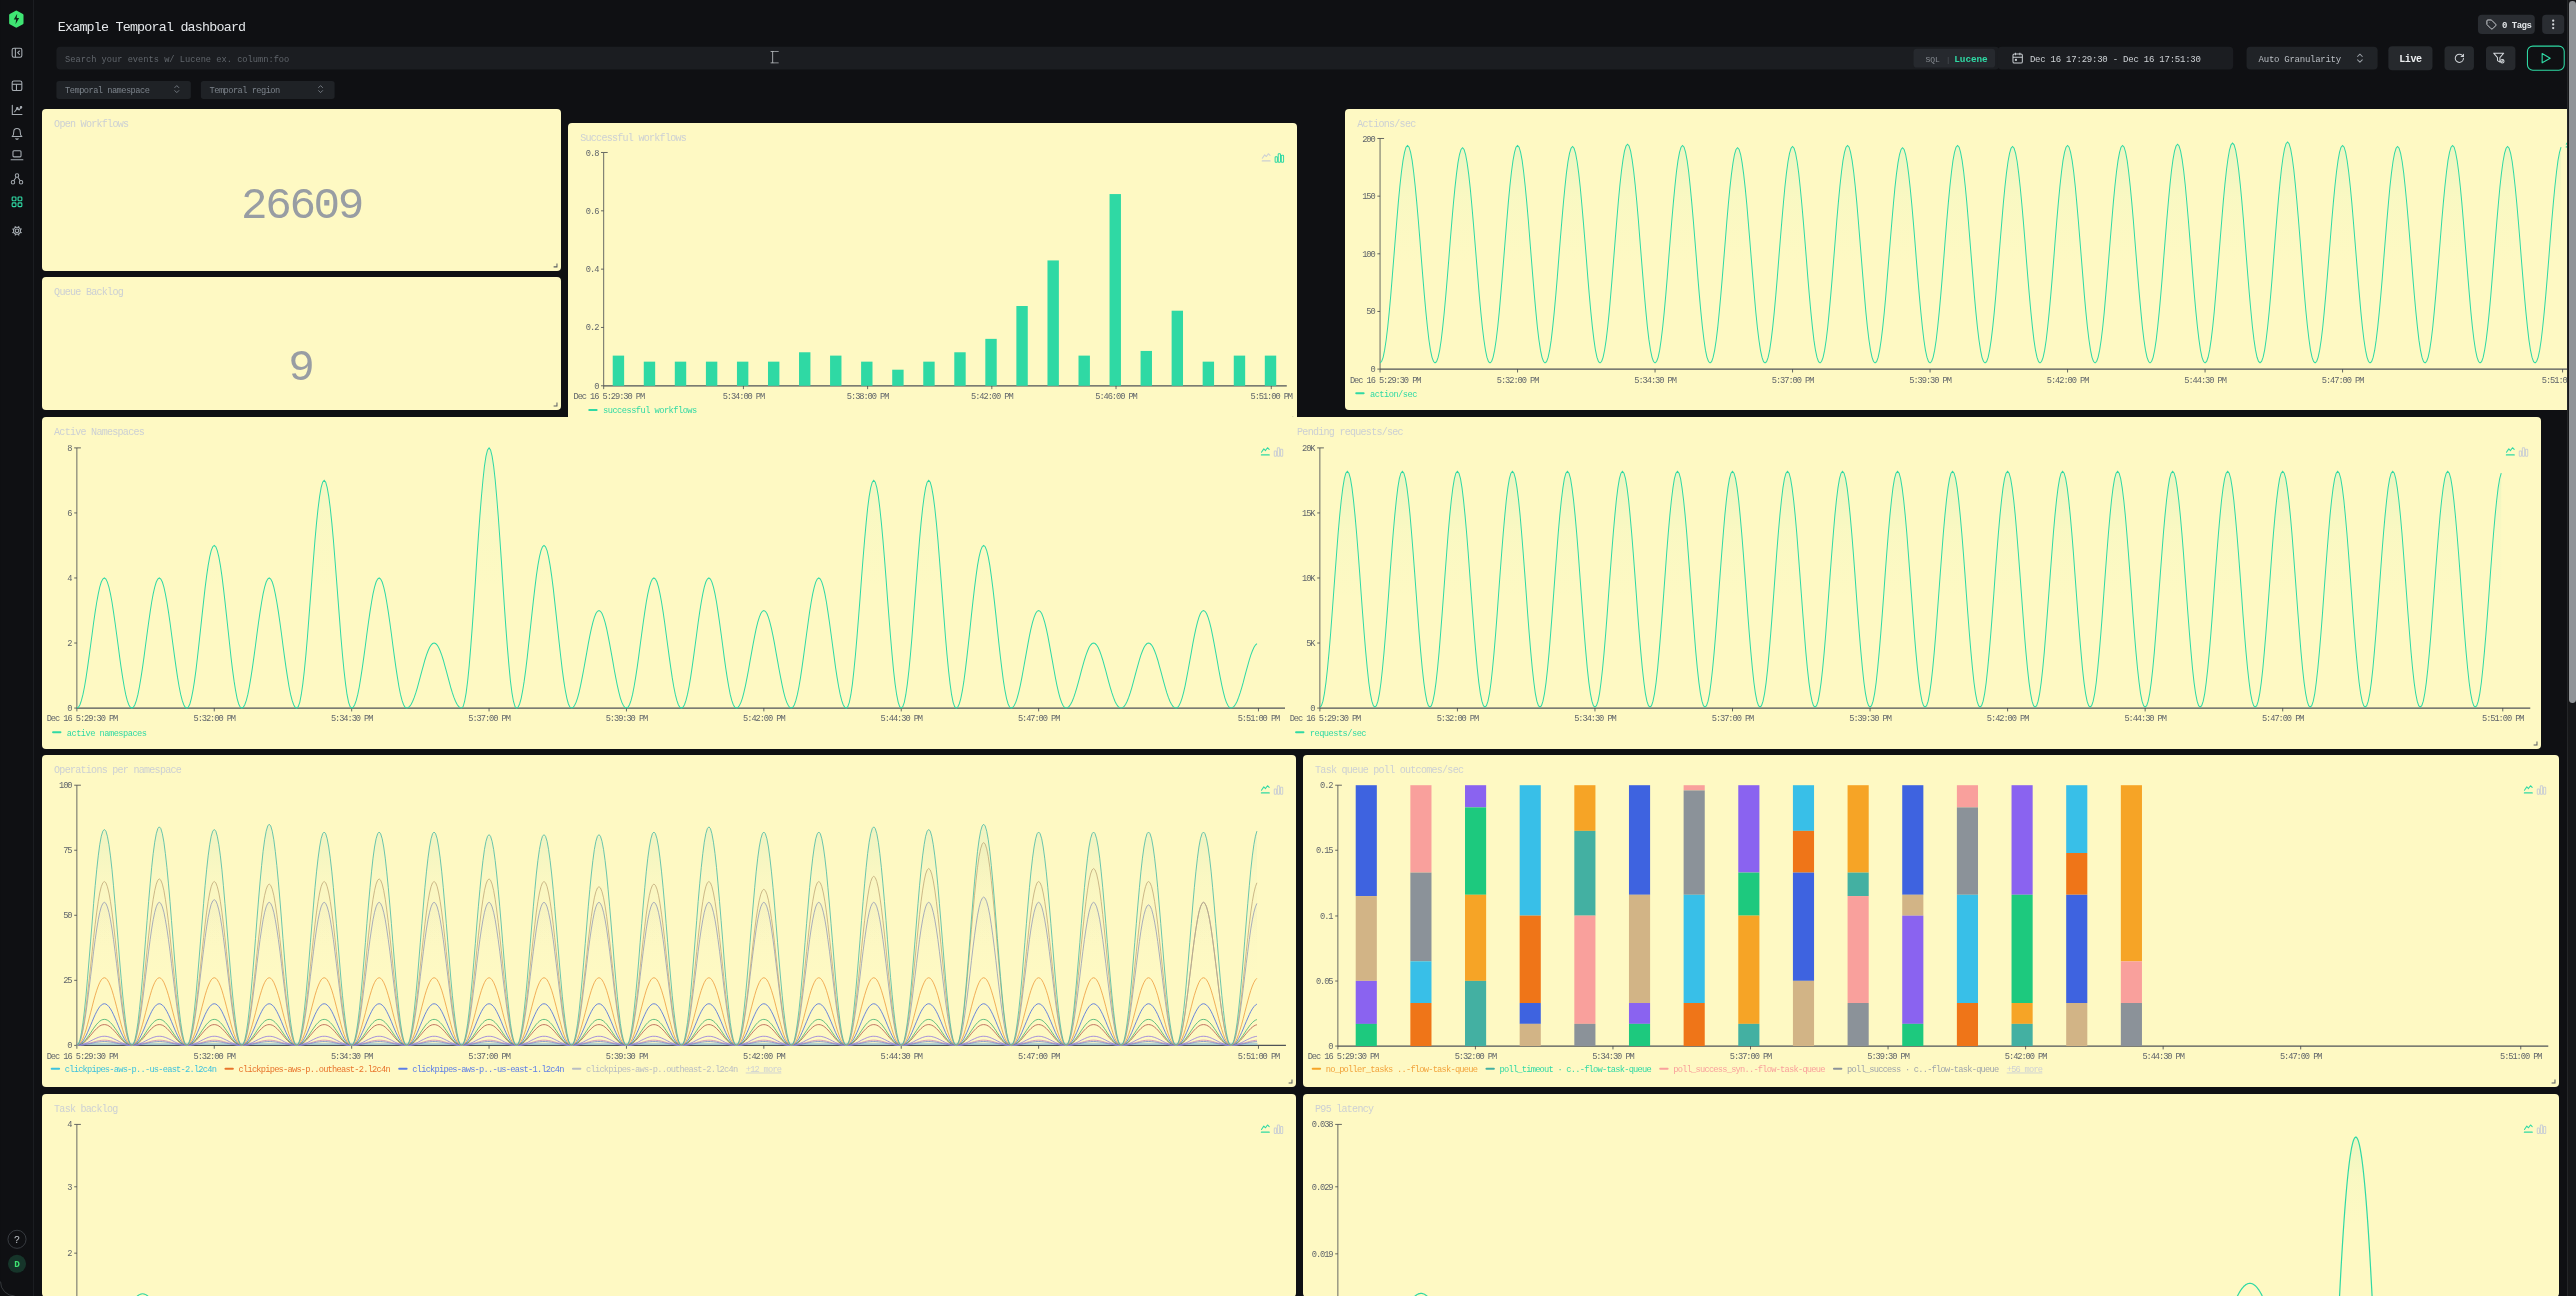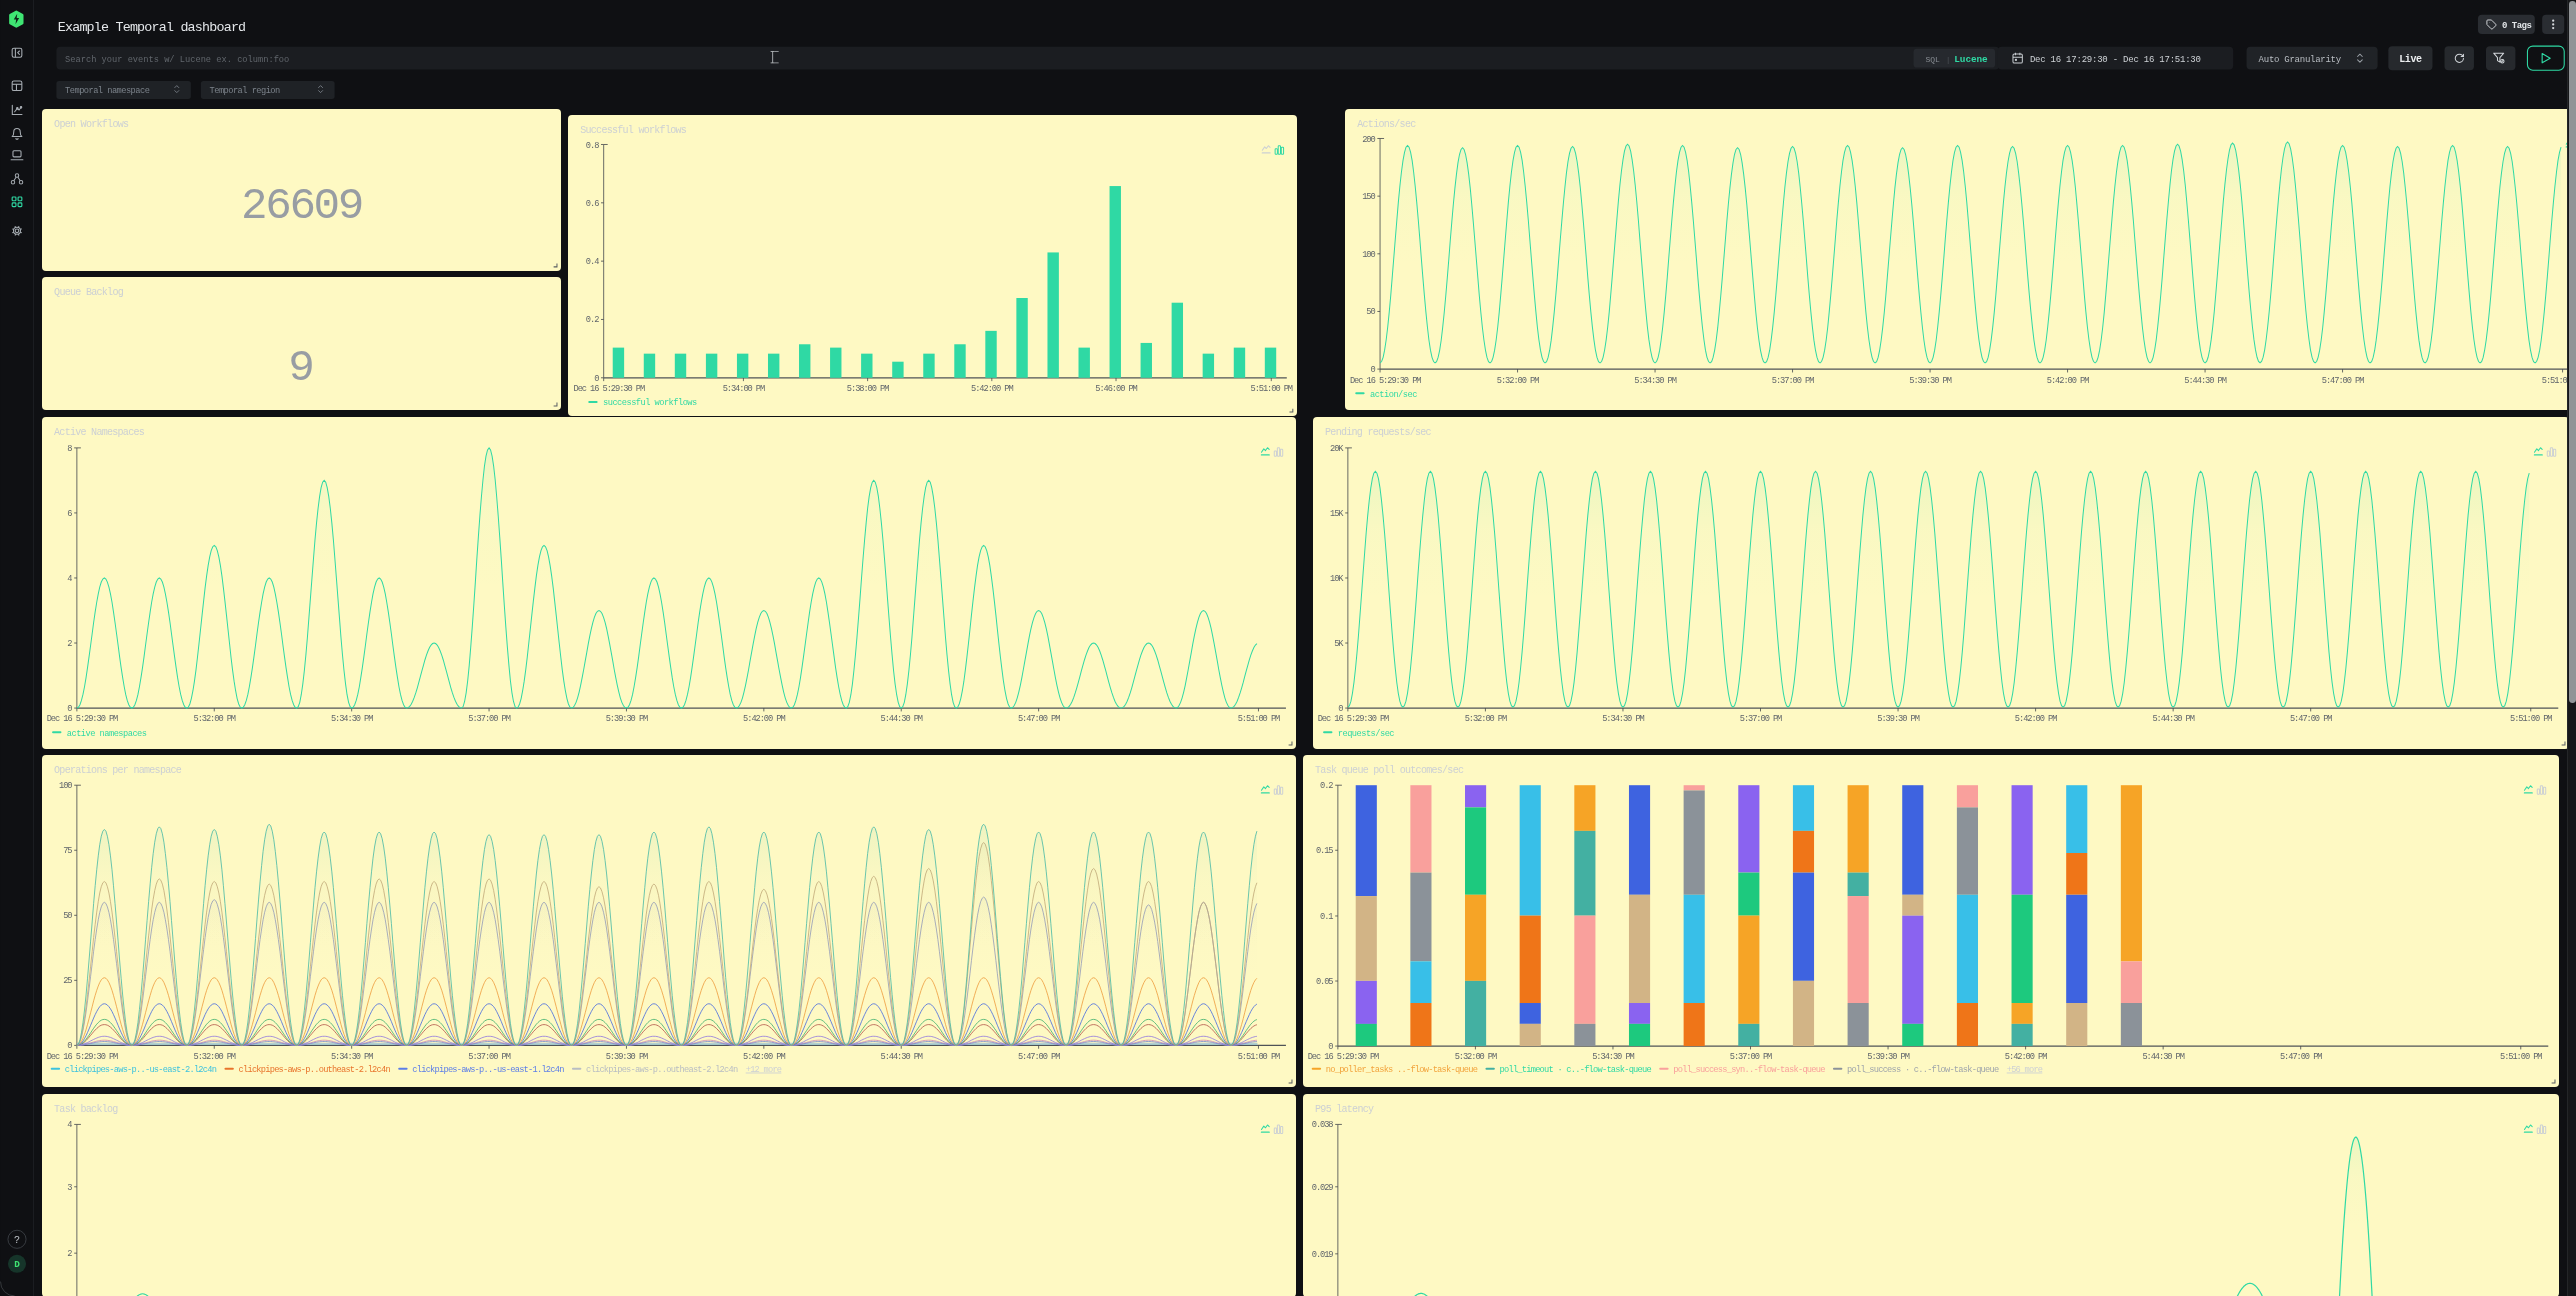--- a/index.html
+++ b/index.html
@@ -129,21 +129,21 @@
         <path d="M767,230 L767,235 L762,235"></path>
       </g>
     </svg></div>
 <div class="panel" style="left:42px;top:277px;width:519px;height:133px"><svg width="519" height="133" font-family="'Liberation Mono', monospace" viewBox="0 0 773 198">
       <text x="18" y="27" font-size="15" fill="#ccd0d4" letter-spacing="-1.1" text-anchor="start" font-weight="400">Queue Backlog</text>
       <text x="386.5" y="154" font-size="66" fill="#989da3" letter-spacing="0" text-anchor="middle" font-weight="400">9</text>
       <g stroke="#585d62" stroke-width="1.5" fill="none">
         <path d="M767,187 L767,192 L762,192"></path>
       </g>
     </svg></div>
-<div class="panel" style="left:568px;top:115px;width:729px;height:301px"><svg width="729" height="301" font-family="'Liberation Mono', monospace" viewBox="0 0 1087 449">
+<div class="panel" style="left:568px;top:123px;width:729px;height:301px"><svg width="729" height="301" font-family="'Liberation Mono', monospace" viewBox="0 0 1087 449">
       <text x="18" y="27" font-size="15" fill="#ccd0d4" letter-spacing="-1.1" text-anchor="start" font-weight="400">Successful workflows</text>
       <g transform="translate(1035,45)" stroke="#ccd0d4" stroke-width="1.6" fill="none" stroke-linecap="round" stroke-linejoin="round">
         <path d="M0.5,7.5 L4,2.5 L6.5,5 L9.5,0.8 L12,3.2"></path>
         <path d="M0.5,11.5 L12,11.5" stroke-width="2"></path>
       </g>
       <g transform="translate(1054,45)" stroke="#2fd9a4" stroke-width="1.5" fill="none">
         <rect x="0.6" y="5.5" width="3.4" height="8" rx="1"></rect>
         <rect x="5.2" y="0.7" width="3.4" height="12.8" rx="1"></rect>
         <rect x="9.8" y="3.2" width="3.4" height="10.3" rx="1"></rect>
       </g>
@@ -312,21 +312,21 @@
         </linearGradient>
       </defs>
       <path d="M52.0,434.0 L54.3,432.8 L56.6,429.1 L58.8,422.6 L61.1,413.6 L63.4,402.2 L65.7,388.7 L67.9,373.6 L70.2,357.3 L72.5,340.3 L74.8,323.2 L77.0,306.4 L79.3,290.6 L81.6,276.2 L83.9,263.8 L86.1,253.6 L88.4,246.1 L90.7,241.5 L93.0,240.0 L95.3,241.5 L97.5,246.1 L99.8,253.6 L102.1,263.8 L104.4,276.2 L106.6,290.6 L108.9,306.4 L111.2,323.2 L113.5,340.3 L115.7,357.3 L118.0,373.6 L120.3,388.7 L122.6,402.2 L124.8,413.6 L127.1,422.6 L129.4,429.1 L131.7,432.8 L134.0,434.0 L136.2,432.8 L138.5,429.1 L140.8,422.6 L143.1,413.6 L145.3,402.2 L147.6,388.7 L149.9,373.6 L152.2,357.3 L154.4,340.3 L156.7,323.2 L159.0,306.4 L161.3,290.6 L163.5,276.2 L165.8,263.8 L168.1,253.6 L170.4,246.1 L172.7,241.5 L174.9,240.0 L177.2,241.5 L179.5,246.1 L181.8,253.6 L184.0,263.8 L186.3,276.2 L188.6,290.6 L190.9,306.4 L193.1,323.2 L195.4,340.3 L197.7,357.3 L200.0,373.6 L202.2,388.7 L204.5,402.2 L206.8,413.6 L209.1,422.6 L211.4,429.1 L213.6,432.8 L215.9,434.0 L218.2,432.6 L220.5,427.9 L222.7,419.8 L225.0,408.5 L227.3,394.3 L229.6,377.4 L231.8,358.5 L234.1,338.1 L236.4,316.9 L238.7,295.4 L241.0,274.5 L243.2,254.7 L245.5,236.8 L247.8,221.2 L250.1,208.5 L252.3,199.2 L254.6,193.4 L256.9,191.5 L259.2,193.4 L261.4,199.2 L263.7,208.5 L266.0,221.2 L268.3,236.8 L270.5,254.7 L272.8,274.5 L275.1,295.4 L277.4,316.9 L279.7,338.1 L281.9,358.5 L284.2,377.4 L286.5,394.3 L288.8,408.5 L291.0,419.8 L293.3,427.9 L295.6,432.6 L297.9,434.0 L300.1,432.8 L302.4,429.1 L304.7,422.6 L307.0,413.6 L309.2,402.2 L311.5,388.7 L313.8,373.6 L316.1,357.3 L318.4,340.3 L320.6,323.2 L322.9,306.4 L325.2,290.6 L327.5,276.2 L329.7,263.8 L332.0,253.6 L334.3,246.1 L336.6,241.5 L338.8,240.0 L341.1,241.5 L343.4,246.1 L345.7,253.6 L347.9,263.8 L350.2,276.2 L352.5,290.6 L354.8,306.4 L357.1,323.2 L359.3,340.3 L361.6,357.3 L363.9,373.6 L366.2,388.7 L368.4,402.2 L370.7,413.6 L373.0,422.6 L375.3,429.1 L377.5,432.8 L379.8,434.0 L382.1,432.0 L384.4,425.4 L386.6,414.1 L388.9,398.3 L391.2,378.4 L393.5,354.8 L395.8,328.3 L398.0,299.8 L400.3,270.0 L402.6,240.0 L404.9,210.7 L407.1,183.0 L409.4,157.9 L411.7,136.1 L414.0,118.3 L416.2,105.2 L418.5,97.2 L420.8,94.5 L423.1,97.2 L425.3,105.2 L427.6,118.3 L429.9,136.1 L432.2,157.9 L434.5,183.0 L436.7,210.7 L439.0,240.0 L441.3,270.0 L443.6,299.8 L445.8,328.3 L448.1,354.8 L450.4,378.4 L452.7,398.3 L454.9,414.1 L457.2,425.4 L459.5,432.0 L461.8,434.0 L464.0,432.8 L466.3,429.1 L468.6,422.6 L470.9,413.6 L473.2,402.2 L475.4,388.7 L477.7,373.6 L480.0,357.3 L482.3,340.3 L484.5,323.2 L486.8,306.4 L489.1,290.6 L491.4,276.2 L493.6,263.8 L495.9,253.6 L498.2,246.1 L500.5,241.5 L502.8,240.0 L505.0,241.5 L507.3,246.1 L509.6,253.6 L511.9,263.8 L514.1,276.2 L516.4,290.6 L518.7,306.4 L521.0,323.2 L523.2,340.3 L525.5,357.3 L527.8,373.6 L530.1,388.7 L532.3,402.2 L534.6,413.6 L536.9,422.6 L539.2,429.1 L541.5,432.8 L543.7,434.0 L546.0,433.4 L548.3,431.5 L550.6,428.3 L552.8,423.8 L555.1,418.1 L557.4,411.4 L559.7,403.8 L561.9,395.7 L564.2,387.2 L566.5,378.6 L568.8,370.2 L571.0,362.3 L573.3,355.1 L575.6,348.9 L577.9,343.8 L580.2,340.1 L582.4,337.8 L584.7,337.0 L587.0,337.8 L589.3,340.1 L591.5,343.8 L593.8,348.9 L596.1,355.1 L598.4,362.3 L600.6,370.2 L602.9,378.6 L605.2,387.2 L607.5,395.7 L609.7,403.8 L612.0,411.4 L614.3,418.1 L616.6,423.8 L618.9,428.3 L621.1,431.5 L623.4,433.4 L625.7,434.0 L628.0,431.7 L630.2,424.2 L632.5,411.3 L634.8,393.2 L637.1,370.4 L639.3,343.5 L641.6,313.3 L643.9,280.6 L646.2,246.6 L648.4,212.3 L650.7,178.8 L653.0,147.2 L655.3,118.4 L657.6,93.5 L659.8,73.2 L662.1,58.3 L664.4,49.1 L666.7,46.0 L668.9,49.1 L671.2,58.3 L673.5,73.2 L675.8,93.5 L678.0,118.4 L680.3,147.2 L682.6,178.8 L684.9,212.3 L687.1,246.6 L689.4,280.6 L691.7,313.3 L694.0,343.5 L696.3,370.4 L698.5,393.2 L700.8,411.3 L703.1,424.2 L705.4,431.7 L707.6,434.0 L709.9,432.6 L712.2,427.9 L714.5,419.8 L716.7,408.5 L719.0,394.3 L721.3,377.4 L723.6,358.5 L725.8,338.1 L728.1,316.9 L730.4,295.4 L732.7,274.5 L735.0,254.7 L737.2,236.8 L739.5,221.2 L741.8,208.5 L744.1,199.2 L746.3,193.4 L748.6,191.5 L750.9,193.4 L753.2,199.2 L755.4,208.5 L757.7,221.2 L760.0,236.8 L762.3,254.7 L764.5,274.5 L766.8,295.4 L769.1,316.9 L771.4,338.1 L773.7,358.5 L775.9,377.4 L778.2,394.3 L780.5,408.5 L782.8,419.8 L785.0,427.9 L787.3,432.6 L789.6,434.0 L791.9,433.1 L794.1,430.3 L796.4,425.5 L798.7,418.7 L801.0,410.2 L803.2,400.1 L805.5,388.7 L807.8,376.5 L810.1,363.7 L812.4,350.9 L814.6,338.3 L816.9,326.4 L819.2,315.7 L821.5,306.3 L823.7,298.7 L826.0,293.1 L828.3,289.7 L830.6,288.5 L832.8,289.7 L835.1,293.1 L837.4,298.7 L839.7,306.3 L842.0,315.7 L844.2,326.4 L846.5,338.3 L848.8,350.9 L851.1,363.7 L853.3,376.5 L855.6,388.7 L857.9,400.1 L860.2,410.2 L862.4,418.7 L864.7,425.5 L867.0,430.3 L869.3,433.1 L871.5,434.0 L873.8,432.8 L876.1,429.1 L878.4,422.6 L880.7,413.6 L882.9,402.2 L885.2,388.7 L887.5,373.6 L889.8,357.3 L892.0,340.3 L894.3,323.2 L896.6,306.4 L898.9,290.6 L901.1,276.2 L903.4,263.8 L905.7,253.6 L908.0,246.1 L910.2,241.5 L912.5,240.0 L914.8,241.5 L917.1,246.1 L919.4,253.6 L921.6,263.8 L923.9,276.2 L926.2,290.6 L928.5,306.4 L930.7,323.2 L933.0,340.3 L935.3,357.3 L937.6,373.6 L939.8,388.7 L942.1,402.2 L944.4,413.6 L946.7,422.6 L948.9,429.1 L951.2,432.8 L953.5,434.0 L955.8,432.8 L958.1,429.1 L960.3,422.6 L962.6,413.6 L964.9,402.2 L967.2,388.7 L969.4,373.6 L971.7,357.3 L974.0,340.3 L976.3,323.2 L978.5,306.4 L980.8,290.6 L983.1,276.2 L985.4,263.8 L987.6,253.6 L989.9,246.1 L992.2,241.5 L994.5,240.0 L996.8,241.5 L999.0,246.1 L1001.3,253.6 L1003.6,263.8 L1005.9,276.2 L1008.1,290.6 L1010.4,306.4 L1012.7,323.2 L1015.0,340.3 L1017.2,357.3 L1019.5,373.6 L1021.8,388.7 L1024.1,402.2 L1026.3,413.6 L1028.6,422.6 L1030.9,429.1 L1033.2,432.8 L1035.5,434.0 L1037.7,433.1 L1040.0,430.3 L1042.3,425.5 L1044.6,418.7 L1046.8,410.2 L1049.1,400.1 L1051.4,388.7 L1053.7,376.5 L1055.9,363.7 L1058.2,350.9 L1060.5,338.3 L1062.8,326.4 L1065.0,315.7 L1067.3,306.3 L1069.6,298.7 L1071.9,293.1 L1074.2,289.7 L1076.4,288.5 L1078.7,289.7 L1081.0,293.1 L1083.3,298.7 L1085.5,306.3 L1087.8,315.7 L1090.1,326.4 L1092.4,338.3 L1094.6,350.9 L1096.9,363.7 L1099.2,376.5 L1101.5,388.7 L1103.8,400.1 L1106.0,410.2 L1108.3,418.7 L1110.6,425.5 L1112.9,430.3 L1115.1,433.1 L1117.4,434.0 L1119.7,432.8 L1122.0,429.1 L1124.2,422.6 L1126.5,413.6 L1128.8,402.2 L1131.1,388.7 L1133.3,373.6 L1135.6,357.3 L1137.9,340.3 L1140.2,323.2 L1142.5,306.4 L1144.7,290.6 L1147.0,276.2 L1149.3,263.8 L1151.6,253.6 L1153.8,246.1 L1156.1,241.5 L1158.4,240.0 L1160.7,241.5 L1162.9,246.1 L1165.2,253.6 L1167.5,263.8 L1169.8,276.2 L1172.0,290.6 L1174.3,306.4 L1176.6,323.2 L1178.9,340.3 L1181.2,357.3 L1183.4,373.6 L1185.7,388.7 L1188.0,402.2 L1190.3,413.6 L1192.5,422.6 L1194.8,429.1 L1197.1,432.8 L1199.4,434.0 L1201.6,432.0 L1203.9,425.4 L1206.2,414.1 L1208.5,398.3 L1210.7,378.4 L1213.0,354.8 L1215.3,328.3 L1217.6,299.8 L1219.9,270.0 L1222.1,240.0 L1224.4,210.7 L1226.7,183.0 L1229.0,157.9 L1231.2,136.1 L1233.5,118.3 L1235.8,105.2 L1238.1,97.2 L1240.3,94.5 L1242.6,97.2 L1244.9,105.2 L1247.2,118.3 L1249.4,136.1 L1251.7,157.9 L1254.0,183.0 L1256.3,210.7 L1258.6,240.0 L1260.8,270.0 L1263.1,299.8 L1265.4,328.3 L1267.7,354.8 L1269.9,378.4 L1272.2,398.3 L1274.5,414.1 L1276.8,425.4 L1279.0,432.0 L1281.3,434.0 L1283.6,432.0 L1285.9,425.4 L1288.1,414.1 L1290.4,398.3 L1292.7,378.4 L1295.0,354.8 L1297.3,328.3 L1299.5,299.8 L1301.8,270.0 L1304.1,240.0 L1306.4,210.7 L1308.6,183.0 L1310.9,157.9 L1313.2,136.1 L1315.5,118.3 L1317.7,105.2 L1320.0,97.2 L1322.3,94.5 L1324.6,97.2 L1326.8,105.2 L1329.1,118.3 L1331.4,136.1 L1333.7,157.9 L1336.0,183.0 L1338.2,210.7 L1340.5,240.0 L1342.8,270.0 L1345.1,299.8 L1347.3,328.3 L1349.6,354.8 L1351.9,378.4 L1354.2,398.3 L1356.4,414.1 L1358.7,425.4 L1361.0,432.0 L1363.3,434.0 L1365.5,432.6 L1367.8,427.9 L1370.1,419.8 L1372.4,408.5 L1374.7,394.3 L1376.9,377.4 L1379.2,358.5 L1381.5,338.1 L1383.8,316.9 L1386.0,295.4 L1388.3,274.5 L1390.6,254.7 L1392.9,236.8 L1395.1,221.2 L1397.4,208.5 L1399.7,199.2 L1402.0,193.4 L1404.2,191.5 L1406.5,193.4 L1408.8,199.2 L1411.1,208.5 L1413.4,221.2 L1415.6,236.8 L1417.9,254.7 L1420.2,274.5 L1422.5,295.4 L1424.7,316.9 L1427.0,338.1 L1429.3,358.5 L1431.6,377.4 L1433.8,394.3 L1436.1,408.5 L1438.4,419.8 L1440.7,427.9 L1443.0,432.6 L1445.2,434.0 L1447.5,433.1 L1449.8,430.3 L1452.1,425.5 L1454.3,418.7 L1456.6,410.2 L1458.9,400.1 L1461.2,388.7 L1463.4,376.5 L1465.7,363.7 L1468.0,350.9 L1470.3,338.3 L1472.5,326.4 L1474.8,315.7 L1477.1,306.3 L1479.4,298.7 L1481.7,293.1 L1483.9,289.7 L1486.2,288.5 L1488.5,289.7 L1490.8,293.1 L1493.0,298.7 L1495.3,306.3 L1497.6,315.7 L1499.9,326.4 L1502.1,338.3 L1504.4,350.9 L1506.7,363.7 L1509.0,376.5 L1511.2,388.7 L1513.5,400.1 L1515.8,410.2 L1518.1,418.7 L1520.4,425.5 L1522.6,430.3 L1524.9,433.1 L1527.2,434.0 L1529.5,433.4 L1531.7,431.5 L1534.0,428.3 L1536.3,423.8 L1538.6,418.1 L1540.8,411.4 L1543.1,403.8 L1545.4,395.7 L1547.7,387.2 L1549.9,378.6 L1552.2,370.2 L1554.5,362.3 L1556.8,355.1 L1559.1,348.9 L1561.3,343.8 L1563.6,340.1 L1565.9,337.8 L1568.2,337.0 L1570.4,337.8 L1572.7,340.1 L1575.0,343.8 L1577.3,348.9 L1579.5,355.1 L1581.8,362.3 L1584.1,370.2 L1586.4,378.6 L1588.6,387.2 L1590.9,395.7 L1593.2,403.8 L1595.5,411.4 L1597.8,418.1 L1600.0,423.8 L1602.3,428.3 L1604.6,431.5 L1606.9,433.4 L1609.1,434.0 L1611.4,433.4 L1613.7,431.5 L1616.0,428.3 L1618.2,423.8 L1620.5,418.1 L1622.8,411.4 L1625.1,403.8 L1627.3,395.7 L1629.6,387.2 L1631.9,378.6 L1634.2,370.2 L1636.5,362.3 L1638.7,355.1 L1641.0,348.9 L1643.3,343.8 L1645.6,340.1 L1647.8,337.8 L1650.1,337.0 L1652.4,337.8 L1654.7,340.1 L1656.9,343.8 L1659.2,348.9 L1661.5,355.1 L1663.8,362.3 L1666.0,370.2 L1668.3,378.6 L1670.6,387.2 L1672.9,395.7 L1675.2,403.8 L1677.4,411.4 L1679.7,418.1 L1682.0,423.8 L1684.3,428.3 L1686.5,431.5 L1688.8,433.4 L1691.1,434.0 L1693.4,433.1 L1695.6,430.3 L1697.9,425.5 L1700.2,418.7 L1702.5,410.2 L1704.8,400.1 L1707.0,388.7 L1709.3,376.5 L1711.6,363.7 L1713.9,350.9 L1716.1,338.3 L1718.4,326.4 L1720.7,315.7 L1723.0,306.3 L1725.2,298.7 L1727.5,293.1 L1729.8,289.7 L1732.1,288.5 L1734.3,289.7 L1736.6,293.1 L1738.9,298.7 L1741.2,306.3 L1743.5,315.7 L1745.7,326.4 L1748.0,338.3 L1750.3,350.9 L1752.6,363.7 L1754.8,376.5 L1757.1,388.7 L1759.4,400.1 L1761.7,410.2 L1763.9,418.7 L1766.2,425.5 L1768.5,430.3 L1770.8,433.1 L1773.0,434.0 L1775.3,433.4 L1777.6,431.5 L1779.9,428.3 L1782.2,423.8 L1784.4,418.1 L1786.7,411.4 L1789.0,403.8 L1791.3,395.7 L1793.5,387.2 L1795.8,378.6 L1798.1,370.2 L1800.4,362.3 L1802.6,355.1 L1804.9,348.9 L1807.2,343.8 L1809.5,340.1 L1811.7,337.8 L1812.4,434 L52,434 Z" fill="url(#ga2)" stroke="none"></path>
       <path d="M52.0,434.0 L54.3,432.8 L56.6,429.1 L58.8,422.6 L61.1,413.6 L63.4,402.2 L65.7,388.7 L67.9,373.6 L70.2,357.3 L72.5,340.3 L74.8,323.2 L77.0,306.4 L79.3,290.6 L81.6,276.2 L83.9,263.8 L86.1,253.6 L88.4,246.1 L90.7,241.5 L93.0,240.0 L95.3,241.5 L97.5,246.1 L99.8,253.6 L102.1,263.8 L104.4,276.2 L106.6,290.6 L108.9,306.4 L111.2,323.2 L113.5,340.3 L115.7,357.3 L118.0,373.6 L120.3,388.7 L122.6,402.2 L124.8,413.6 L127.1,422.6 L129.4,429.1 L131.7,432.8 L134.0,434.0 L136.2,432.8 L138.5,429.1 L140.8,422.6 L143.1,413.6 L145.3,402.2 L147.6,388.7 L149.9,373.6 L152.2,357.3 L154.4,340.3 L156.7,323.2 L159.0,306.4 L161.3,290.6 L163.5,276.2 L165.8,263.8 L168.1,253.6 L170.4,246.1 L172.7,241.5 L174.9,240.0 L177.2,241.5 L179.5,246.1 L181.8,253.6 L184.0,263.8 L186.3,276.2 L188.6,290.6 L190.9,306.4 L193.1,323.2 L195.4,340.3 L197.7,357.3 L200.0,373.6 L202.2,388.7 L204.5,402.2 L206.8,413.6 L209.1,422.6 L211.4,429.1 L213.6,432.8 L215.9,434.0 L218.2,432.6 L220.5,427.9 L222.7,419.8 L225.0,408.5 L227.3,394.3 L229.6,377.4 L231.8,358.5 L234.1,338.1 L236.4,316.9 L238.7,295.4 L241.0,274.5 L243.2,254.7 L245.5,236.8 L247.8,221.2 L250.1,208.5 L252.3,199.2 L254.6,193.4 L256.9,191.5 L259.2,193.4 L261.4,199.2 L263.7,208.5 L266.0,221.2 L268.3,236.8 L270.5,254.7 L272.8,274.5 L275.1,295.4 L277.4,316.9 L279.7,338.1 L281.9,358.5 L284.2,377.4 L286.5,394.3 L288.8,408.5 L291.0,419.8 L293.3,427.9 L295.6,432.6 L297.9,434.0 L300.1,432.8 L302.4,429.1 L304.7,422.6 L307.0,413.6 L309.2,402.2 L311.5,388.7 L313.8,373.6 L316.1,357.3 L318.4,340.3 L320.6,323.2 L322.9,306.4 L325.2,290.6 L327.5,276.2 L329.7,263.8 L332.0,253.6 L334.3,246.1 L336.6,241.5 L338.8,240.0 L341.1,241.5 L343.4,246.1 L345.7,253.6 L347.9,263.8 L350.2,276.2 L352.5,290.6 L354.8,306.4 L357.1,323.2 L359.3,340.3 L361.6,357.3 L363.9,373.6 L366.2,388.7 L368.4,402.2 L370.7,413.6 L373.0,422.6 L375.3,429.1 L377.5,432.8 L379.8,434.0 L382.1,432.0 L384.4,425.4 L386.6,414.1 L388.9,398.3 L391.2,378.4 L393.5,354.8 L395.8,328.3 L398.0,299.8 L400.3,270.0 L402.6,240.0 L404.9,210.7 L407.1,183.0 L409.4,157.9 L411.7,136.1 L414.0,118.3 L416.2,105.2 L418.5,97.2 L420.8,94.5 L423.1,97.2 L425.3,105.2 L427.6,118.3 L429.9,136.1 L432.2,157.9 L434.5,183.0 L436.7,210.7 L439.0,240.0 L441.3,270.0 L443.6,299.8 L445.8,328.3 L448.1,354.8 L450.4,378.4 L452.7,398.3 L454.9,414.1 L457.2,425.4 L459.5,432.0 L461.8,434.0 L464.0,432.8 L466.3,429.1 L468.6,422.6 L470.9,413.6 L473.2,402.2 L475.4,388.7 L477.7,373.6 L480.0,357.3 L482.3,340.3 L484.5,323.2 L486.8,306.4 L489.1,290.6 L491.4,276.2 L493.6,263.8 L495.9,253.6 L498.2,246.1 L500.5,241.5 L502.8,240.0 L505.0,241.5 L507.3,246.1 L509.6,253.6 L511.9,263.8 L514.1,276.2 L516.4,290.6 L518.7,306.4 L521.0,323.2 L523.2,340.3 L525.5,357.3 L527.8,373.6 L530.1,388.7 L532.3,402.2 L534.6,413.6 L536.9,422.6 L539.2,429.1 L541.5,432.8 L543.7,434.0 L546.0,433.4 L548.3,431.5 L550.6,428.3 L552.8,423.8 L555.1,418.1 L557.4,411.4 L559.7,403.8 L561.9,395.7 L564.2,387.2 L566.5,378.6 L568.8,370.2 L571.0,362.3 L573.3,355.1 L575.6,348.9 L577.9,343.8 L580.2,340.1 L582.4,337.8 L584.7,337.0 L587.0,337.8 L589.3,340.1 L591.5,343.8 L593.8,348.9 L596.1,355.1 L598.4,362.3 L600.6,370.2 L602.9,378.6 L605.2,387.2 L607.5,395.7 L609.7,403.8 L612.0,411.4 L614.3,418.1 L616.6,423.8 L618.9,428.3 L621.1,431.5 L623.4,433.4 L625.7,434.0 L628.0,431.7 L630.2,424.2 L632.5,411.3 L634.8,393.2 L637.1,370.4 L639.3,343.5 L641.6,313.3 L643.9,280.6 L646.2,246.6 L648.4,212.3 L650.7,178.8 L653.0,147.2 L655.3,118.4 L657.6,93.5 L659.8,73.2 L662.1,58.3 L664.4,49.1 L666.7,46.0 L668.9,49.1 L671.2,58.3 L673.5,73.2 L675.8,93.5 L678.0,118.4 L680.3,147.2 L682.6,178.8 L684.9,212.3 L687.1,246.6 L689.4,280.6 L691.7,313.3 L694.0,343.5 L696.3,370.4 L698.5,393.2 L700.8,411.3 L703.1,424.2 L705.4,431.7 L707.6,434.0 L709.9,432.6 L712.2,427.9 L714.5,419.8 L716.7,408.5 L719.0,394.3 L721.3,377.4 L723.6,358.5 L725.8,338.1 L728.1,316.9 L730.4,295.4 L732.7,274.5 L735.0,254.7 L737.2,236.8 L739.5,221.2 L741.8,208.5 L744.1,199.2 L746.3,193.4 L748.6,191.5 L750.9,193.4 L753.2,199.2 L755.4,208.5 L757.7,221.2 L760.0,236.8 L762.3,254.7 L764.5,274.5 L766.8,295.4 L769.1,316.9 L771.4,338.1 L773.7,358.5 L775.9,377.4 L778.2,394.3 L780.5,408.5 L782.8,419.8 L785.0,427.9 L787.3,432.6 L789.6,434.0 L791.9,433.1 L794.1,430.3 L796.4,425.5 L798.7,418.7 L801.0,410.2 L803.2,400.1 L805.5,388.7 L807.8,376.5 L810.1,363.7 L812.4,350.9 L814.6,338.3 L816.9,326.4 L819.2,315.7 L821.5,306.3 L823.7,298.7 L826.0,293.1 L828.3,289.7 L830.6,288.5 L832.8,289.7 L835.1,293.1 L837.4,298.7 L839.7,306.3 L842.0,315.7 L844.2,326.4 L846.5,338.3 L848.8,350.9 L851.1,363.7 L853.3,376.5 L855.6,388.7 L857.9,400.1 L860.2,410.2 L862.4,418.7 L864.7,425.5 L867.0,430.3 L869.3,433.1 L871.5,434.0 L873.8,432.8 L876.1,429.1 L878.4,422.6 L880.7,413.6 L882.9,402.2 L885.2,388.7 L887.5,373.6 L889.8,357.3 L892.0,340.3 L894.3,323.2 L896.6,306.4 L898.9,290.6 L901.1,276.2 L903.4,263.8 L905.7,253.6 L908.0,246.1 L910.2,241.5 L912.5,240.0 L914.8,241.5 L917.1,246.1 L919.4,253.6 L921.6,263.8 L923.9,276.2 L926.2,290.6 L928.5,306.4 L930.7,323.2 L933.0,340.3 L935.3,357.3 L937.6,373.6 L939.8,388.7 L942.1,402.2 L944.4,413.6 L946.7,422.6 L948.9,429.1 L951.2,432.8 L953.5,434.0 L955.8,432.8 L958.1,429.1 L960.3,422.6 L962.6,413.6 L964.9,402.2 L967.2,388.7 L969.4,373.6 L971.7,357.3 L974.0,340.3 L976.3,323.2 L978.5,306.4 L980.8,290.6 L983.1,276.2 L985.4,263.8 L987.6,253.6 L989.9,246.1 L992.2,241.5 L994.5,240.0 L996.8,241.5 L999.0,246.1 L1001.3,253.6 L1003.6,263.8 L1005.9,276.2 L1008.1,290.6 L1010.4,306.4 L1012.7,323.2 L1015.0,340.3 L1017.2,357.3 L1019.5,373.6 L1021.8,388.7 L1024.1,402.2 L1026.3,413.6 L1028.6,422.6 L1030.9,429.1 L1033.2,432.8 L1035.5,434.0 L1037.7,433.1 L1040.0,430.3 L1042.3,425.5 L1044.6,418.7 L1046.8,410.2 L1049.1,400.1 L1051.4,388.7 L1053.7,376.5 L1055.9,363.7 L1058.2,350.9 L1060.5,338.3 L1062.8,326.4 L1065.0,315.7 L1067.3,306.3 L1069.6,298.7 L1071.9,293.1 L1074.2,289.7 L1076.4,288.5 L1078.7,289.7 L1081.0,293.1 L1083.3,298.7 L1085.5,306.3 L1087.8,315.7 L1090.1,326.4 L1092.4,338.3 L1094.6,350.9 L1096.9,363.7 L1099.2,376.5 L1101.5,388.7 L1103.8,400.1 L1106.0,410.2 L1108.3,418.7 L1110.6,425.5 L1112.9,430.3 L1115.1,433.1 L1117.4,434.0 L1119.7,432.8 L1122.0,429.1 L1124.2,422.6 L1126.5,413.6 L1128.8,402.2 L1131.1,388.7 L1133.3,373.6 L1135.6,357.3 L1137.9,340.3 L1140.2,323.2 L1142.5,306.4 L1144.7,290.6 L1147.0,276.2 L1149.3,263.8 L1151.6,253.6 L1153.8,246.1 L1156.1,241.5 L1158.4,240.0 L1160.7,241.5 L1162.9,246.1 L1165.2,253.6 L1167.5,263.8 L1169.8,276.2 L1172.0,290.6 L1174.3,306.4 L1176.6,323.2 L1178.9,340.3 L1181.2,357.3 L1183.4,373.6 L1185.7,388.7 L1188.0,402.2 L1190.3,413.6 L1192.5,422.6 L1194.8,429.1 L1197.1,432.8 L1199.4,434.0 L1201.6,432.0 L1203.9,425.4 L1206.2,414.1 L1208.5,398.3 L1210.7,378.4 L1213.0,354.8 L1215.3,328.3 L1217.6,299.8 L1219.9,270.0 L1222.1,240.0 L1224.4,210.7 L1226.7,183.0 L1229.0,157.9 L1231.2,136.1 L1233.5,118.3 L1235.8,105.2 L1238.1,97.2 L1240.3,94.5 L1242.6,97.2 L1244.9,105.2 L1247.2,118.3 L1249.4,136.1 L1251.7,157.9 L1254.0,183.0 L1256.3,210.7 L1258.6,240.0 L1260.8,270.0 L1263.1,299.8 L1265.4,328.3 L1267.7,354.8 L1269.9,378.4 L1272.2,398.3 L1274.5,414.1 L1276.8,425.4 L1279.0,432.0 L1281.3,434.0 L1283.6,432.0 L1285.9,425.4 L1288.1,414.1 L1290.4,398.3 L1292.7,378.4 L1295.0,354.8 L1297.3,328.3 L1299.5,299.8 L1301.8,270.0 L1304.1,240.0 L1306.4,210.7 L1308.6,183.0 L1310.9,157.9 L1313.2,136.1 L1315.5,118.3 L1317.7,105.2 L1320.0,97.2 L1322.3,94.5 L1324.6,97.2 L1326.8,105.2 L1329.1,118.3 L1331.4,136.1 L1333.7,157.9 L1336.0,183.0 L1338.2,210.7 L1340.5,240.0 L1342.8,270.0 L1345.1,299.8 L1347.3,328.3 L1349.6,354.8 L1351.9,378.4 L1354.2,398.3 L1356.4,414.1 L1358.7,425.4 L1361.0,432.0 L1363.3,434.0 L1365.5,432.6 L1367.8,427.9 L1370.1,419.8 L1372.4,408.5 L1374.7,394.3 L1376.9,377.4 L1379.2,358.5 L1381.5,338.1 L1383.8,316.9 L1386.0,295.4 L1388.3,274.5 L1390.6,254.7 L1392.9,236.8 L1395.1,221.2 L1397.4,208.5 L1399.7,199.2 L1402.0,193.4 L1404.2,191.5 L1406.5,193.4 L1408.8,199.2 L1411.1,208.5 L1413.4,221.2 L1415.6,236.8 L1417.9,254.7 L1420.2,274.5 L1422.5,295.4 L1424.7,316.9 L1427.0,338.1 L1429.3,358.5 L1431.6,377.4 L1433.8,394.3 L1436.1,408.5 L1438.4,419.8 L1440.7,427.9 L1443.0,432.6 L1445.2,434.0 L1447.5,433.1 L1449.8,430.3 L1452.1,425.5 L1454.3,418.7 L1456.6,410.2 L1458.9,400.1 L1461.2,388.7 L1463.4,376.5 L1465.7,363.7 L1468.0,350.9 L1470.3,338.3 L1472.5,326.4 L1474.8,315.7 L1477.1,306.3 L1479.4,298.7 L1481.7,293.1 L1483.9,289.7 L1486.2,288.5 L1488.5,289.7 L1490.8,293.1 L1493.0,298.7 L1495.3,306.3 L1497.6,315.7 L1499.9,326.4 L1502.1,338.3 L1504.4,350.9 L1506.7,363.7 L1509.0,376.5 L1511.2,388.7 L1513.5,400.1 L1515.8,410.2 L1518.1,418.7 L1520.4,425.5 L1522.6,430.3 L1524.9,433.1 L1527.2,434.0 L1529.5,433.4 L1531.7,431.5 L1534.0,428.3 L1536.3,423.8 L1538.6,418.1 L1540.8,411.4 L1543.1,403.8 L1545.4,395.7 L1547.7,387.2 L1549.9,378.6 L1552.2,370.2 L1554.5,362.3 L1556.8,355.1 L1559.1,348.9 L1561.3,343.8 L1563.6,340.1 L1565.9,337.8 L1568.2,337.0 L1570.4,337.8 L1572.7,340.1 L1575.0,343.8 L1577.3,348.9 L1579.5,355.1 L1581.8,362.3 L1584.1,370.2 L1586.4,378.6 L1588.6,387.2 L1590.9,395.7 L1593.2,403.8 L1595.5,411.4 L1597.8,418.1 L1600.0,423.8 L1602.3,428.3 L1604.6,431.5 L1606.9,433.4 L1609.1,434.0 L1611.4,433.4 L1613.7,431.5 L1616.0,428.3 L1618.2,423.8 L1620.5,418.1 L1622.8,411.4 L1625.1,403.8 L1627.3,395.7 L1629.6,387.2 L1631.9,378.6 L1634.2,370.2 L1636.5,362.3 L1638.7,355.1 L1641.0,348.9 L1643.3,343.8 L1645.6,340.1 L1647.8,337.8 L1650.1,337.0 L1652.4,337.8 L1654.7,340.1 L1656.9,343.8 L1659.2,348.9 L1661.5,355.1 L1663.8,362.3 L1666.0,370.2 L1668.3,378.6 L1670.6,387.2 L1672.9,395.7 L1675.2,403.8 L1677.4,411.4 L1679.7,418.1 L1682.0,423.8 L1684.3,428.3 L1686.5,431.5 L1688.8,433.4 L1691.1,434.0 L1693.4,433.1 L1695.6,430.3 L1697.9,425.5 L1700.2,418.7 L1702.5,410.2 L1704.8,400.1 L1707.0,388.7 L1709.3,376.5 L1711.6,363.7 L1713.9,350.9 L1716.1,338.3 L1718.4,326.4 L1720.7,315.7 L1723.0,306.3 L1725.2,298.7 L1727.5,293.1 L1729.8,289.7 L1732.1,288.5 L1734.3,289.7 L1736.6,293.1 L1738.9,298.7 L1741.2,306.3 L1743.5,315.7 L1745.7,326.4 L1748.0,338.3 L1750.3,350.9 L1752.6,363.7 L1754.8,376.5 L1757.1,388.7 L1759.4,400.1 L1761.7,410.2 L1763.9,418.7 L1766.2,425.5 L1768.5,430.3 L1770.8,433.1 L1773.0,434.0 L1775.3,433.4 L1777.6,431.5 L1779.9,428.3 L1782.2,423.8 L1784.4,418.1 L1786.7,411.4 L1789.0,403.8 L1791.3,395.7 L1793.5,387.2 L1795.8,378.6 L1798.1,370.2 L1800.4,362.3 L1802.6,355.1 L1804.9,348.9 L1807.2,343.8 L1809.5,340.1 L1811.7,337.8" stroke="#2fd9a4" stroke-width="1.5" fill="none"></path>
       <rect x="15" y="468.5" width="14" height="3" rx="1.5" fill="#2fd9a4"></rect>
       <text x="37" y="475" font-size="13" fill="#2fd9a4" letter-spacing="-0.8" text-anchor="start" font-weight="400">active namespaces</text>
       <g stroke="#585d62" stroke-width="1.5" fill="none">
         <path d="M1864,484 L1864,489 L1859,489"></path>
       </g>
     </svg></div>
-<div class="panel" style="left:1313px;top:417px;width:1256px;height:332px"><svg width="1256" height="332" font-family="'Liberation Mono', monospace" viewBox="0 0 1873 495">
+<div class="panel" style="left:1285px;top:417px;width:1256px;height:332px"><svg width="1256" height="332" font-family="'Liberation Mono', monospace" viewBox="0 0 1873 495">
       <text x="18" y="27" font-size="15" fill="#ccd0d4" letter-spacing="-1.1" text-anchor="start" font-weight="400">Pending requests/sec</text>
       <g transform="translate(1821,45)" stroke="#2fd9a4" stroke-width="1.6" fill="none" stroke-linecap="round" stroke-linejoin="round">
         <path d="M0.5,7.5 L4,2.5 L6.5,5 L9.5,0.8 L12,3.2"></path>
         <path d="M0.5,11.5 L12,11.5" stroke-width="2"></path>
       </g>
       <g transform="translate(1840,45)" stroke="#ccd0d4" stroke-width="1.5" fill="none">
         <rect x="0.6" y="5.5" width="3.4" height="8" rx="1"></rect>
         <rect x="5.2" y="0.7" width="3.4" height="12.8" rx="1"></rect>
         <rect x="9.8" y="3.2" width="3.4" height="10.3" rx="1"></rect>
       </g>

